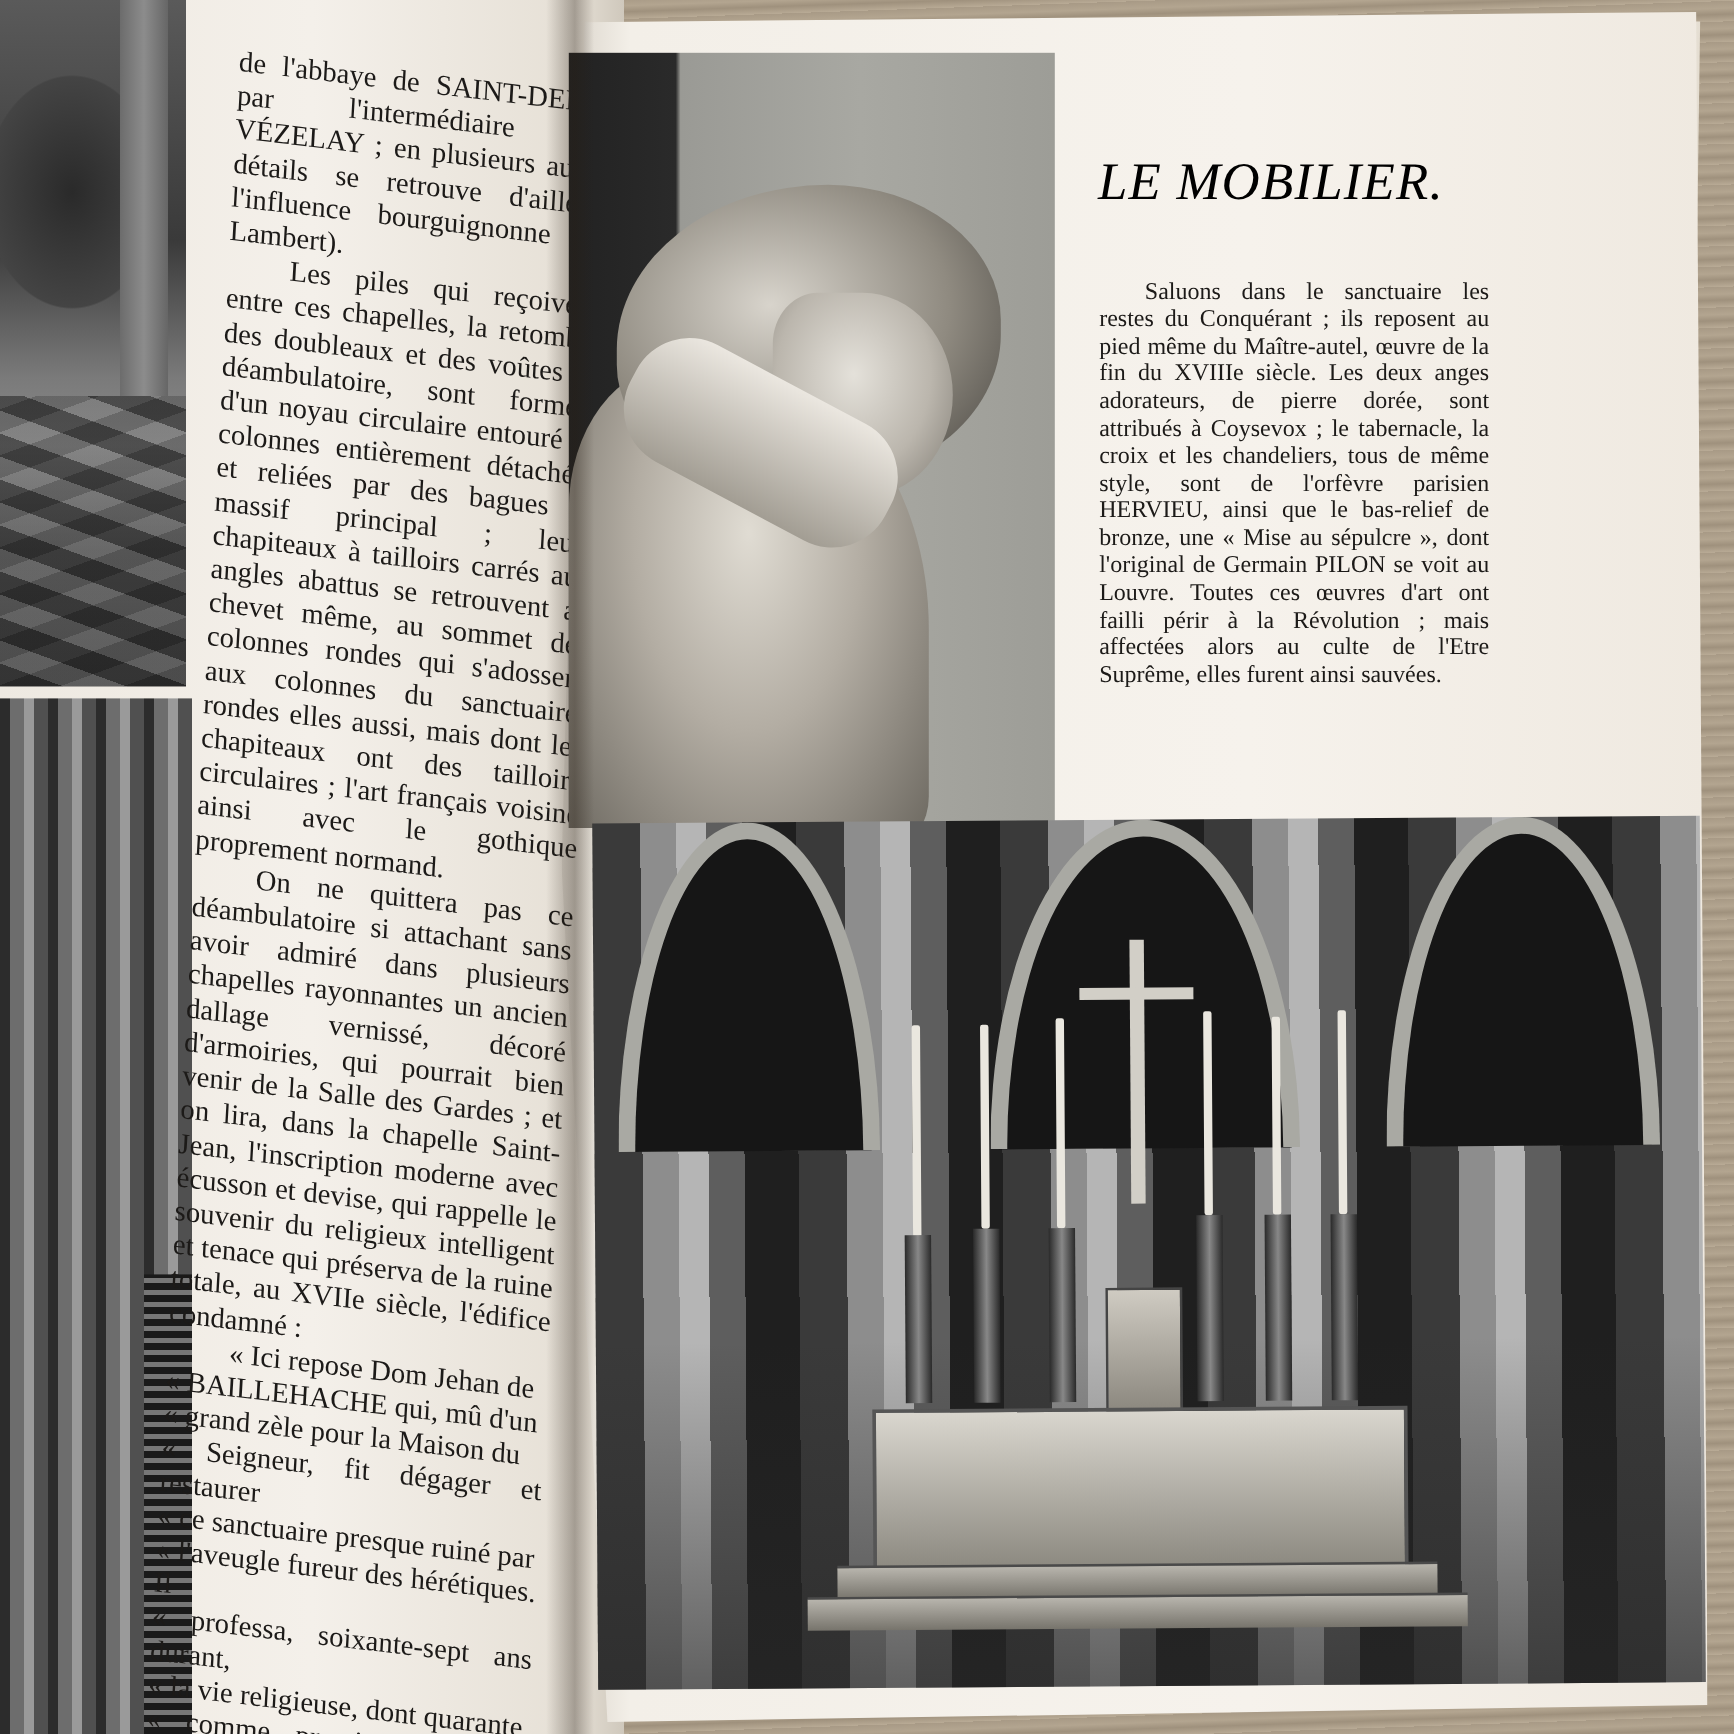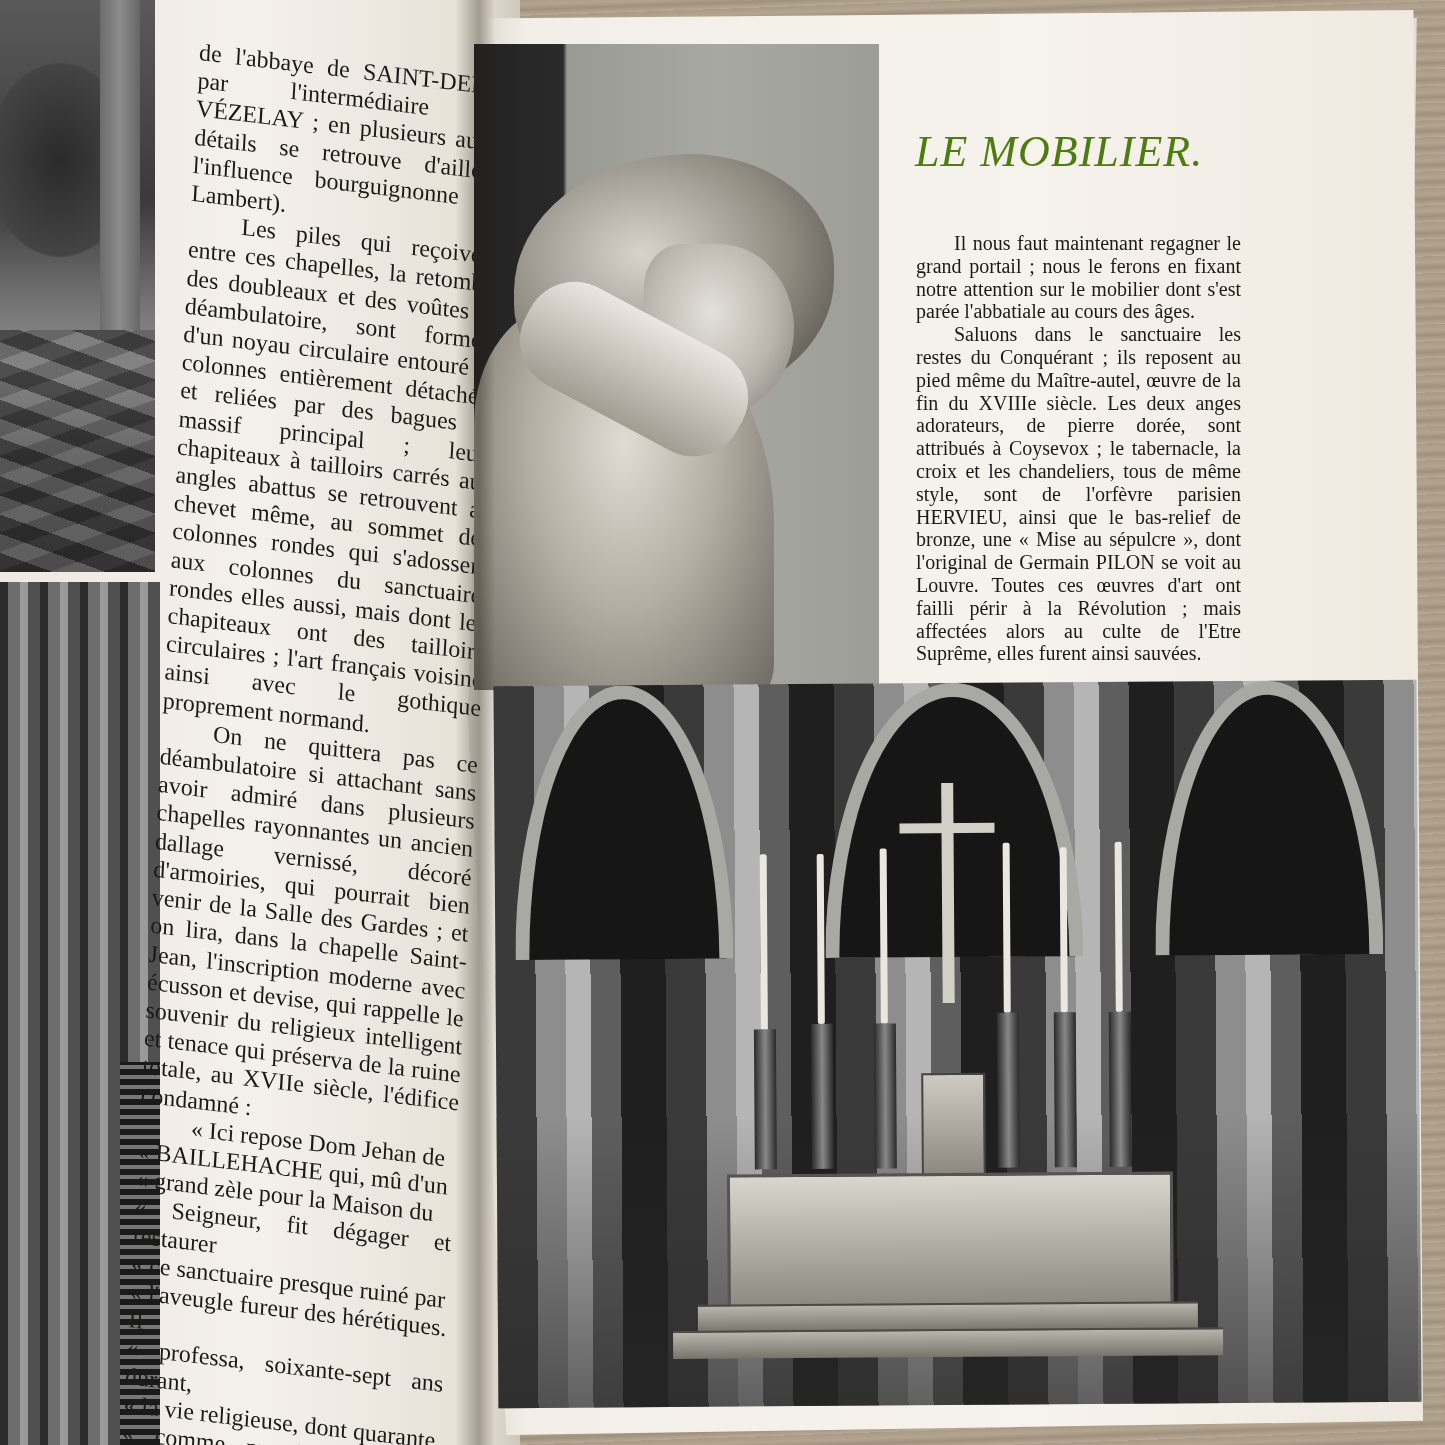--- a/index.html
+++ b/index.html
@@ -124,21 +124,21 @@
   .left-text p { margin:0; }
   .left-text .indent { text-indent:52px; }
   .left-text .quote { padding-left:0; }
   .right-text {
     left:916px; top:232px; width:325px;
     font-size:20px; line-height:22.8px;
   }
   .right-text p { margin:0; text-indent:38px; }
   .title {
     left:915px; top:126px;
-    font-style:italic; font-size:44px; letter-spacing:1px; color:#4d7c0f;
+    font-style:italic; font-size:44px; letter-spacing:1px; color:#000000;
   }
   .shadow-gutter {
     left:455px; top:0; width:40px; height:1445px;
     background: linear-gradient(90deg, rgba(0,0,0,0), rgba(40,30,20,.35) 60%, rgba(0,0,0,0));
     pointer-events:none;
   }
 </style>
 </head>
 <body>
 
@@ -194,17 +194,16 @@
   <div class="candlestick" style="left:558px;top:330px;height:155px;"></div>
   <div class="candlestick" style="left:613px;top:330px;height:155px;"></div>
   <div class="tabernacle"></div>
   <div class="altar-table"></div>
   <div class="altar-step" style="left:200px;top:620px;width:500px;"></div>
   <div class="altar-step" style="left:175px;top:646px;width:550px;"></div>
 </div>
 
 <div class="abs title">LE MOBILIER.</div>
 <div class="abs text-col right-text">
-  <p>Il nous faut maintenant regagner le grand portail ; nous le ferons en fixant notre attention sur le mobilier dont s'est parée l'abbatiale au cours des âges.</p>
   <p>Saluons dans le sanctuaire les restes du Conquérant ; ils reposent au pied même du Maître-autel, œuvre de la fin du XVIIIe siècle. Les deux anges adorateurs, de pierre dorée, sont attribués à Coysevox ; le tabernacle, la croix et les chandeliers, tous de même style, sont de l'orfèvre parisien HERVIEU, ainsi que le bas-relief de bronze, une « Mise au sépulcre », dont l'original de Germain PILON se voit au Louvre. Toutes ces œuvres d'art ont failli périr à la Révolution ; mais affectées alors au culte de l'Etre Suprême, elles furent ainsi sauvées.</p>
 </div>
 
 <div class="abs shadow-gutter"></div>
 
 </body></html>

